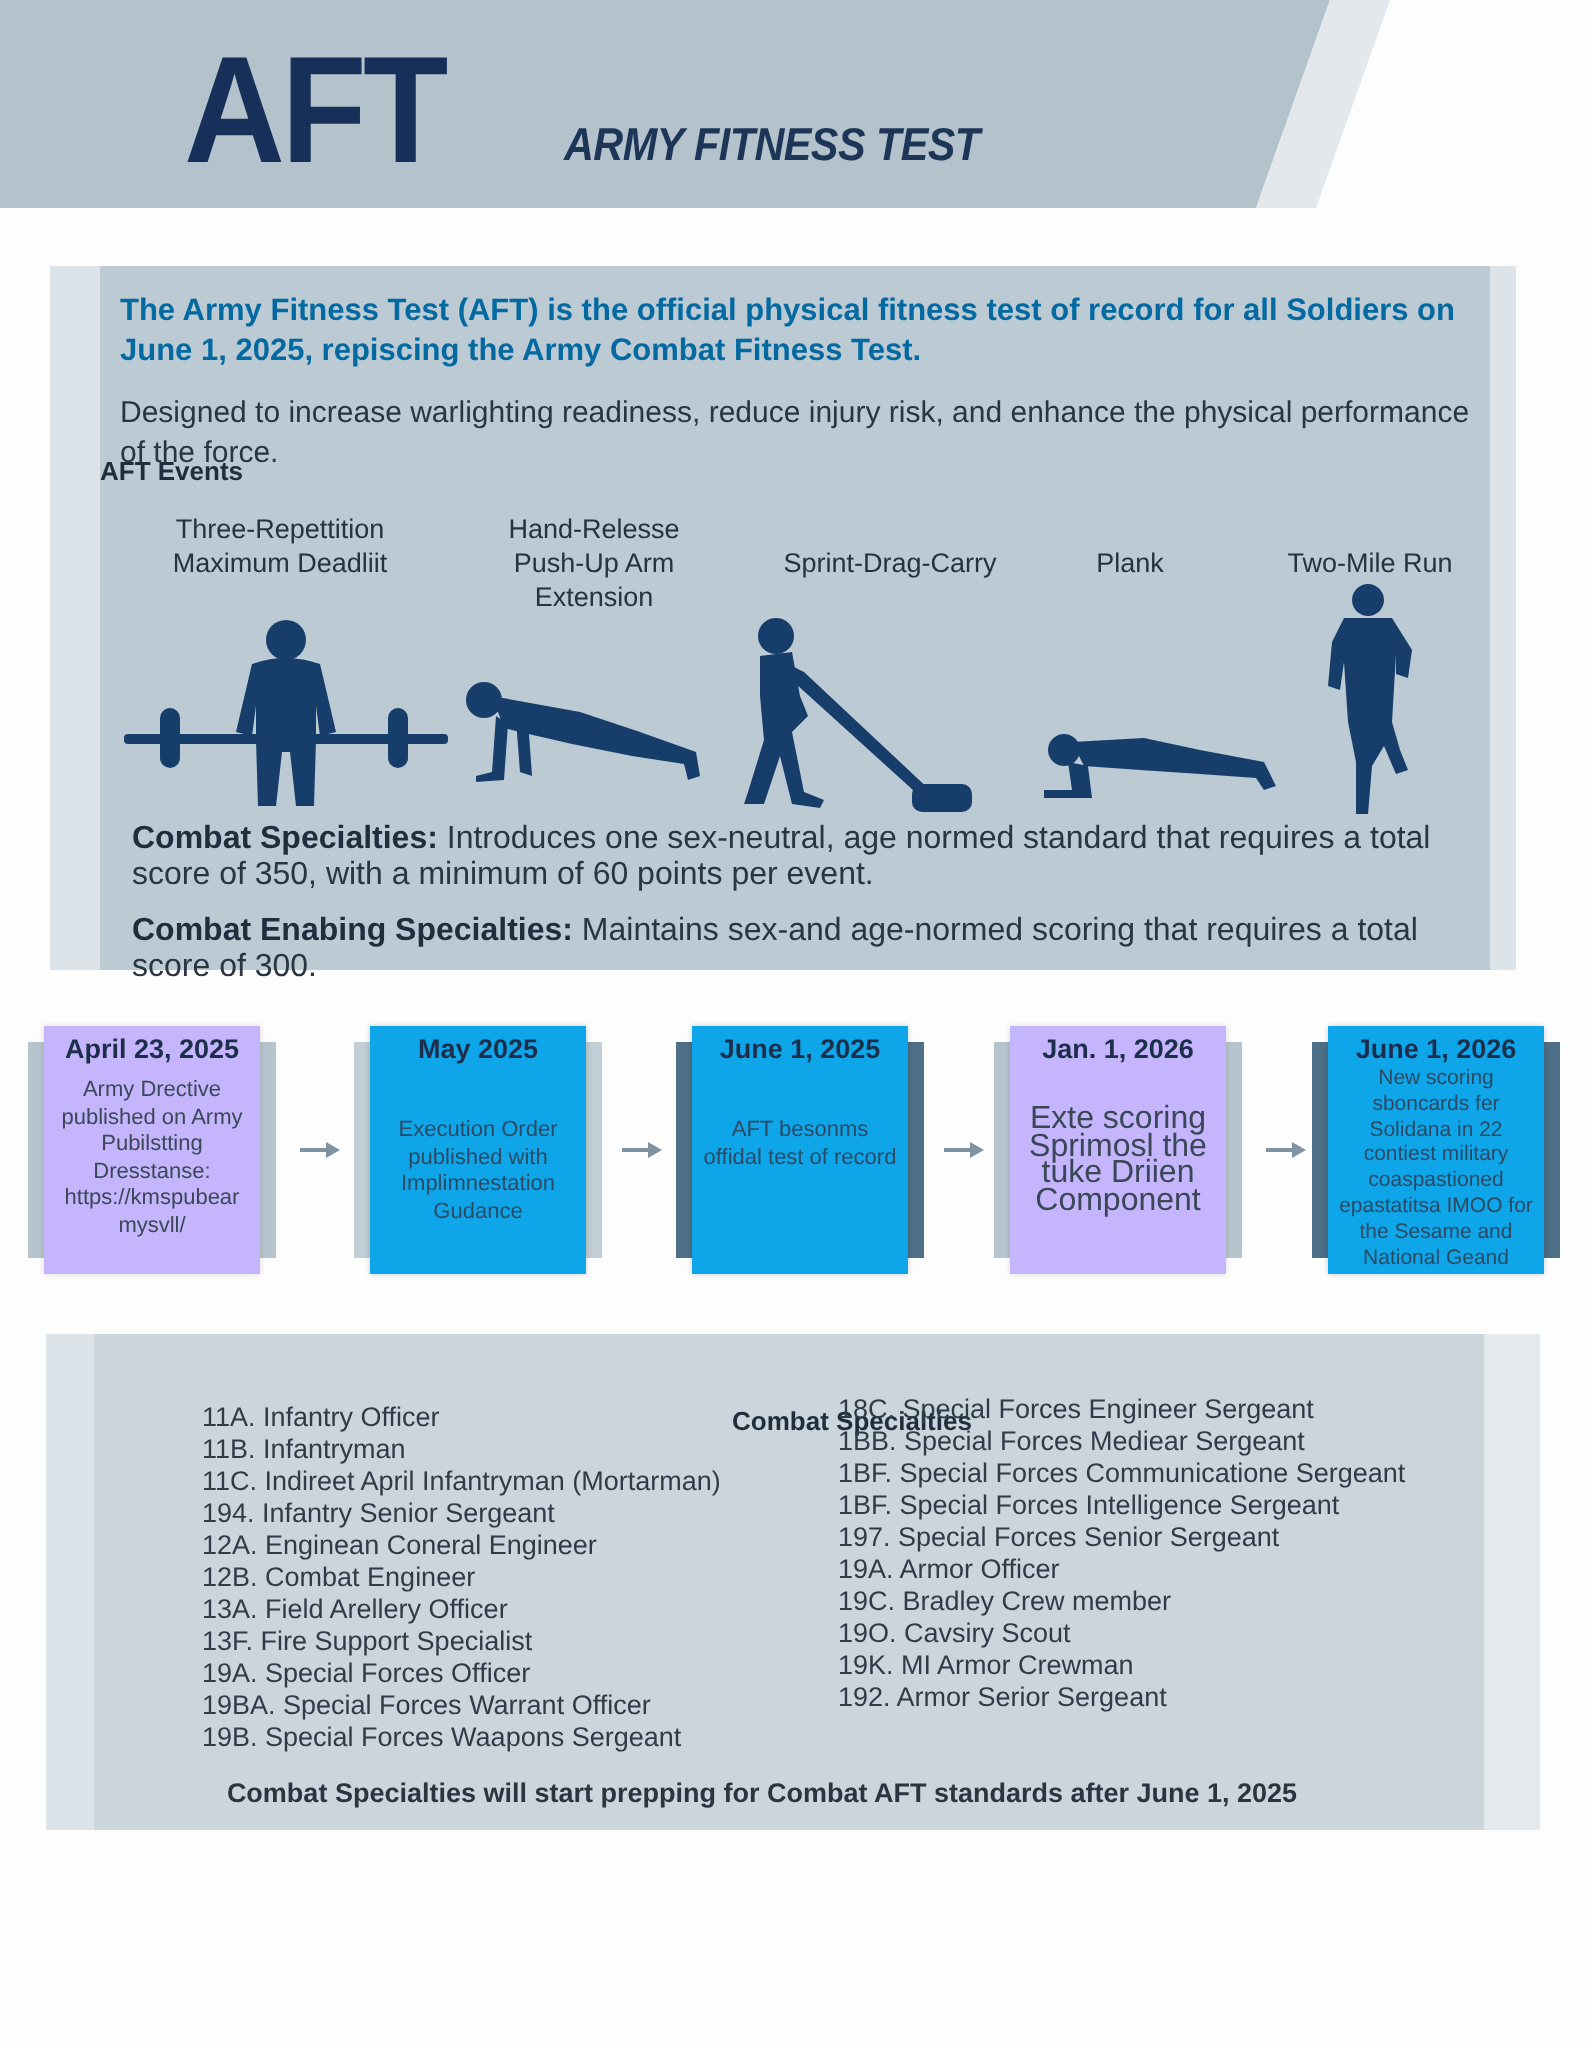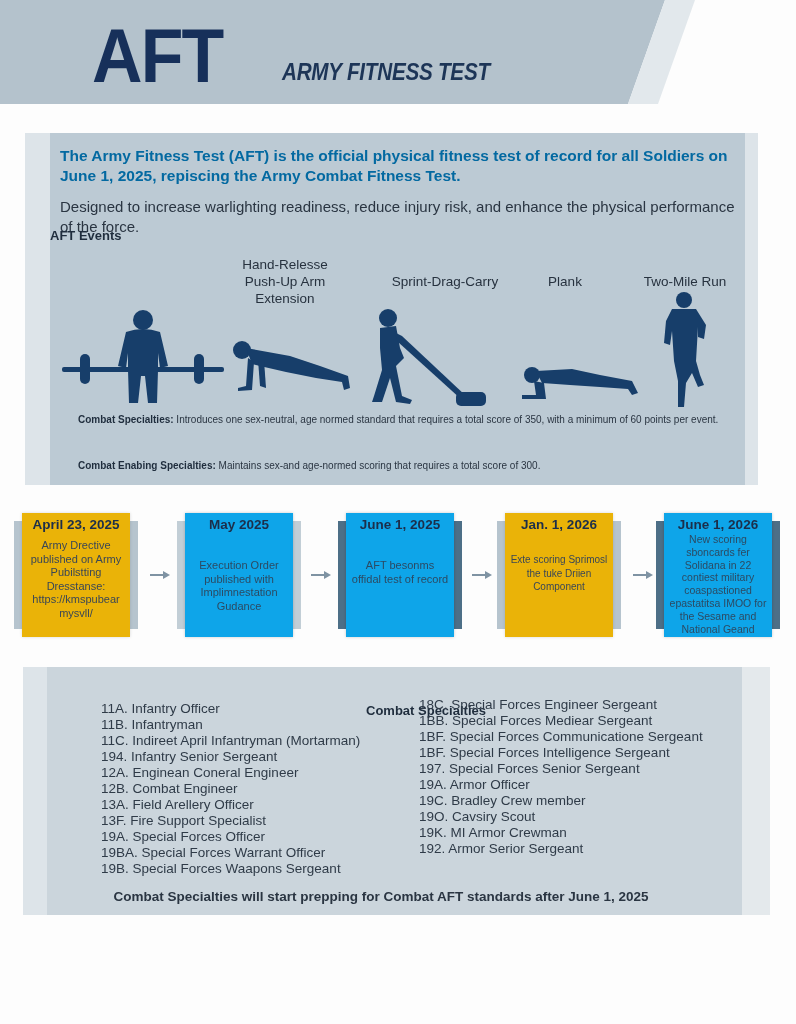--- a/index.html
+++ b/index.html
@@ -20,31 +20,31 @@
   
   .panel-frame { position: absolute; background: #dde4e9; }
   .panel { position: absolute; background: #bccad4; }
   .intro-frame { left: 25px; top: 133px; width: 733px; height: 352px; }
   .intro { left: 50px; top: 133px; width: 695px; height: 352px; }
   .lead { position: absolute; left: 10px; top: 13px; width: 680px; font-size: 15.5px; font-weight: 700; line-height: 20px; color: #0369a1; }
   .purpose { position: absolute; left: 10px; top: 64px; width: 685px; font-size: 15px; line-height: 20px; color: #2a3542; }
   .events-title { position: absolute; left: 0; top: 95px; width: 695px; text-align: left; font-size: 13px; font-weight: 700; color: #1f2d3d; }
   .event-label { position: absolute; font-size: 13.5px; line-height: 17px; text-align: center; color: #27323f; }
   .event-fig { position: absolute; }
-  .standard { position: absolute; left: 28px; width: 680px; font-size: 10px; line-height: 18px; color: #2a3542; }
+  .standard { position: absolute; left: 16px; width: 680px; font-size: 16px; line-height: 18px; color: #2a3542; }
   .standard b { font-weight: 700; color: #1f2d3d; }
 
   
   .tl-item { position: absolute; top: 513px; height: 124px; }
   .tl-bar { position: absolute; top: 8px; width: 10px; height: 108px; }
   .tl-card { position: absolute; left: 8px; top: 0; width: 108px; height: 124px; text-align: center; padding: 4px 5px; }
   .tl-date { font-size: 13.5px; font-weight: 700; color: #1c2e4a; line-height: 16px; }
   .tl-desc { font-size: 11px; line-height: 13.5px; margin-top: 6px; }
   .tl-arrow { position: absolute; top: 570px; width: 20px; height: 10px; }
-  .light .tl-card { background: #eab308; box-shadow: 0 0 3px rgba(0,0,0,0.15); }
+  .light .tl-card { background: #c4b5fd; box-shadow: 0 0 3px rgba(0,0,0,0.15); }
   .light .tl-bar { background: #b6c4ce; }
   .light .tl-desc { color: #3a4756; }
   .dark .tl-card { background: #0ea5e9; box-shadow: 0 0 3px rgba(0,0,0,0.2); }
   .dark .tl-bar { background: #4d6f87; }
   .dark .tl-desc { color: #2c4a63; }
 
   
   .spec-frame { left: 23px; top: 667px; width: 727px; height: 248px; }
   .spec { left: 47px; top: 667px; width: 695px; height: 248px; background: #cbd5dc; }
   .spec-right-accent { position: absolute; left: 742px; top: 667px; width: 28px; height: 248px; background: #e4e9ec; }
@@ -64,21 +64,22 @@
   <div class="logo">AFT</div>
   <div class="subtitle">ARMY FITNESS TEST</div>
 </div>
 
 <div class="panel-frame intro-frame"></div>
 <div class="panel intro">
   <p class="lead">The Army Fitness Test (AFT) is the official physical fitness test of record for all Soldiers on June 1, 2025, repiscing the Army Combat Fitness Test.</p>
   <p class="purpose">Designed to increase warlighting readiness, reduce injury risk, and enhance the physical performance of the force.</p>
   <h2 class="events-title">AFT Events</h2>
 
-  <div class="event-label" style="left:180px; top:123px; width:110px;">Hand-Relesse Push-Up Arm Extension</div>
+  <div class="event-label" style="left:25px; top:123px; width:130px;">Three-Repettition Maximum Deadliit</div>
+  <div class="event-label" style="left:192px; top:123px; width:110px;">Hand-Relesse Push-Up Arm Extension</div>
   <div class="event-label" style="left:330px; top:140px; width:130px;">Sprint-Drag-Carry</div>
   <div class="event-label" style="left:480px; top:140px; width:70px;">Plank</div>
   <div class="event-label" style="left:580px; top:140px; width:110px;">Two-Mile Run</div>
 
   <svg class="event-fig" style="left:10px; top:175px;" width="170" height="100" viewBox="0 0 170 100">
     <rect class="sil" x="2" y="59" width="162" height="5" rx="2"></rect>
     <rect class="sil" x="20" y="46" width="10" height="30" rx="5"></rect>
     <rect class="sil" x="134" y="46" width="10" height="30" rx="5"></rect>
     <circle class="sil" cx="83" cy="12" r="10"></circle>
     <path class="sil" d="M66 24 Q83 18 100 24 L108 58 L100 60 L98 45 L98 62 L97 95 L88 95 L85 68 L81 68 L78 95 L69 95 L68 62 L68 45 L66 60 L58 58 Z"></path>
@@ -148,21 +149,21 @@
   </div>
   <svg class="tl-arrow" style="left:472px;" viewBox="0 0 20 10">
       <path d="M0 4 L13 4 L13 1 L20 5 L13 9 L13 6 L0 6 Z" fill="#7f93a3"></path>
     </svg>
 
   <div class="tl-item light" style="left:497px;">
     <div class="tl-bar" style="left:0;"></div>
     <div class="tl-bar" style="left:114px;"></div>
     <div class="tl-card">
       <div class="tl-date">Jan. 1, 2026</div>
-      <div class="tl-desc" style="margin-top:20px; font-size:10px;">Exte scoring Sprimosl the tuke Driien Component</div>
+      <div class="tl-desc" style="margin-top:20px; font-size:16px;">Exte scoring Sprimosl the tuke Driien Component</div>
     </div>
   </div>
   <svg class="tl-arrow" style="left:633px;" viewBox="0 0 20 10">
       <path d="M0 4 L13 4 L13 1 L20 5 L13 9 L13 6 L0 6 Z" fill="#7f93a3"></path>
     </svg>
 
   <div class="tl-item dark" style="left:656px;">
     <div class="tl-bar" style="left:0;"></div>
     <div class="tl-bar" style="left:114px;"></div>
     <div class="tl-card">

